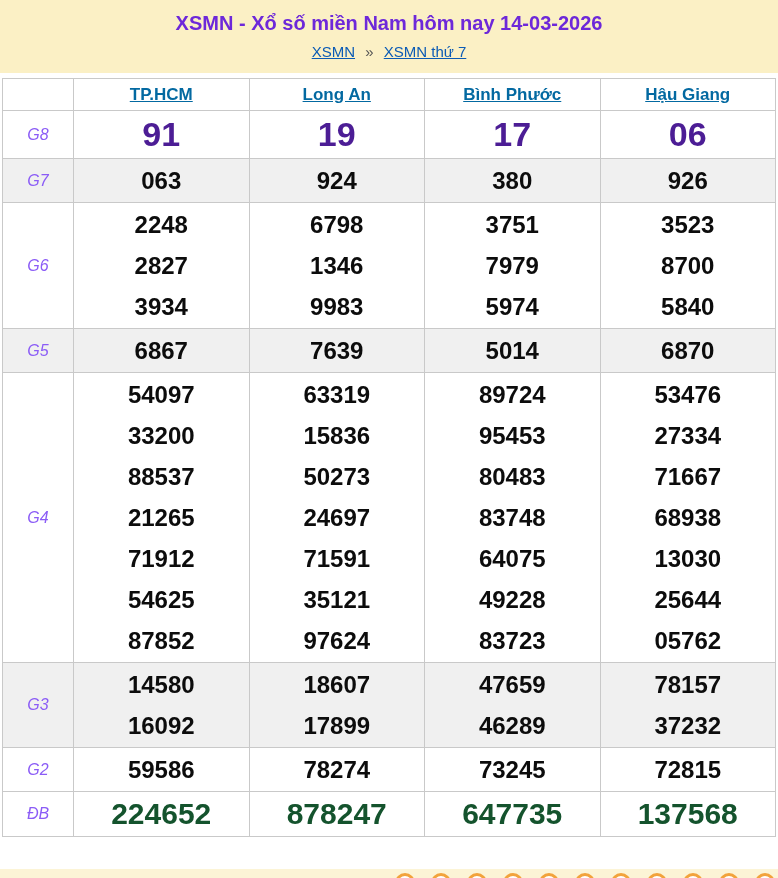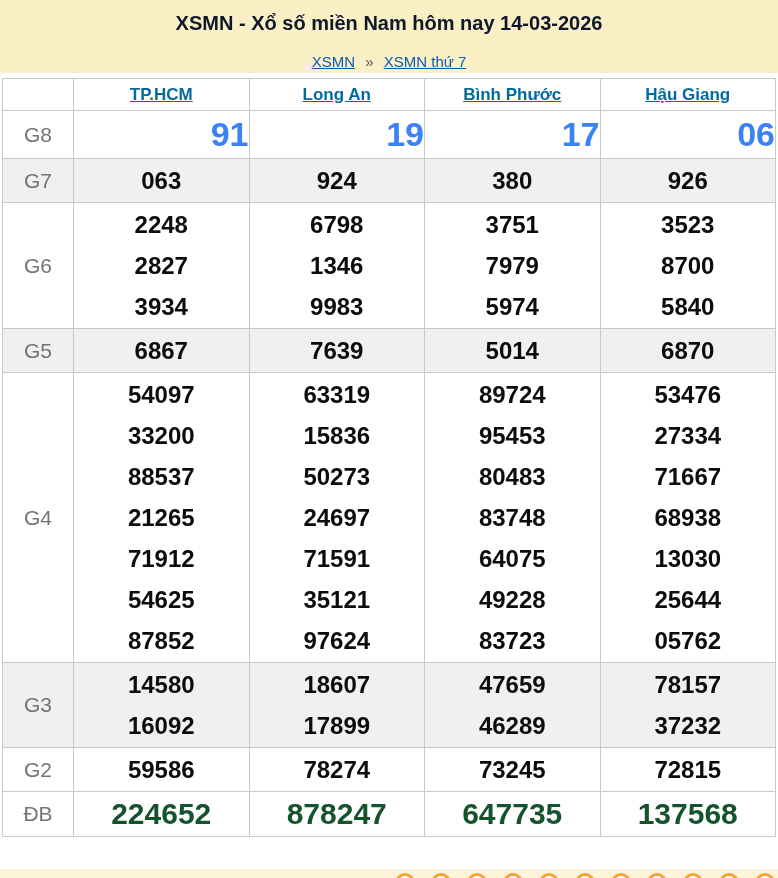--- a/index.html
+++ b/index.html
@@ -16,25 +16,25 @@
   .header-band {
     background: #fbf0c5;
     height: 73px;
     text-align: center;
     padding-top: 11px;
   }
   .page-title {
     margin: 0;
     font-size: 20px;
     font-weight: bold;
-    color: #0f172a;
+    color: #6d28d9;
     line-height: 24px;
   }
   .breadcrumb {
-    margin-top: 18px;
+    margin-top: 8px;
     font-size: 15px;
     color: #444444;
   }
   .breadcrumb a {
     color: #0b5bb5;
     text-decoration: underline;
     cursor: pointer;
   }
   .breadcrumb .sep { margin: 0 6px; color: #555555; }
 
@@ -55,38 +55,38 @@
   .results thead a {
     color: #0369a1;
     font-size: 17px;
     font-weight: bold;
     text-decoration: underline;
     cursor: pointer;
   }
   col.label-col { width: 71px; }
 
   .prize-label {
-    font-size: 21px;
+    font-size: 16px;
     font-weight: 400;
-    color: #737373;
+    color: #8b5cf6;
+    font-style: italic;
   }
   tr.shaded { background: #f0f0f0; }
   td.vals { padding: 1px 0; }
   .num {
     height: 41px;
     line-height: 41px;
     font-size: 24px;
     font-weight: bold;
     color: #0c0c0c;
   }
   .row-g8 .num {
     height: 45px; line-height: 45px;
     font-size: 34px;
-    color: #3b82f6;
-    text-align: right;
+    color: #4c1d95;
   }
   .row-db .num {
     height: 42px; line-height: 42px;
     font-size: 30px;
     color: #14532d;
   }
 
   
   .footer-strip {
     position: absolute;

